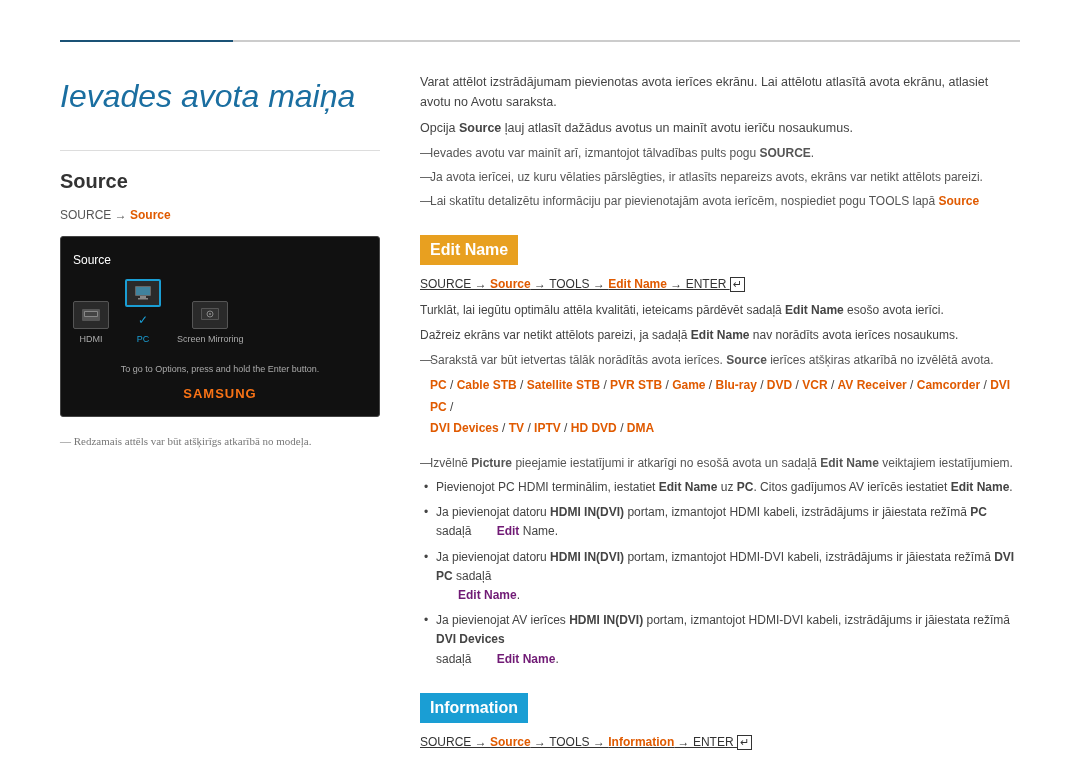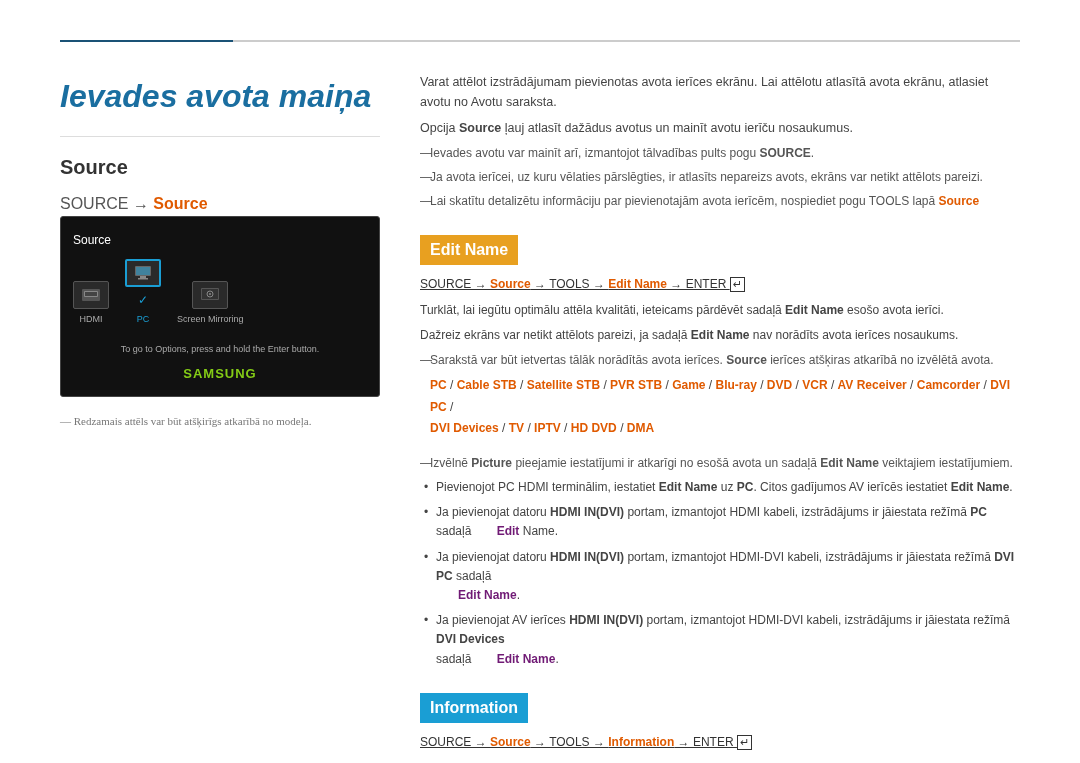--- a/index.html
+++ b/index.html
@@ -30,35 +30,35 @@
     }
     .left-panel {
       width: 320px;
       flex-shrink: 0;
     }
     .right-panel {
       flex: 1;
     }
     .page-title {
       font-size: 32px;
-      font-weight: 700;
+      font-weight: 400;
       color: #1a6ea0;
-      margin-bottom: 16px;
+      margin-bottom: 30px;
       font-style: italic;
     }
     .section-title {
       font-size: 20px;
       font-weight: 700;
       color: #333;
       margin-bottom: 10px;
     }
     .breadcrumb {
-      font-size: 16px;
+      font-size: 12px;
       color: #555;
-      margin-bottom: 0;
+      margin-bottom: 12px;
     }
     .breadcrumb .highlight {
       color: #e05a00;
       font-weight: 600;
     }
     .source-screen {
       background: #111;
       border: 1px solid #444;
       border-radius: 3px;
       padding: 14px 12px 12px 12px;
@@ -111,21 +111,21 @@
       font-size: 9px;
       text-align: center;
       margin-top: 16px;
       margin-bottom: 8px;
     }
     .samsung-logo {
       text-align: center;
       margin-top: 4px;
     }
     .samsung-logo span {
-      color: #84cc16;
+      color: #f97316;
       font-size: 13px;
       font-weight: 700;
       letter-spacing: 1px;
     }
     .footnote {
       font-size: 11px;
       color: #777;
       margin-top: 10px;
       font-family: Liberation Serif, serif;
     }

